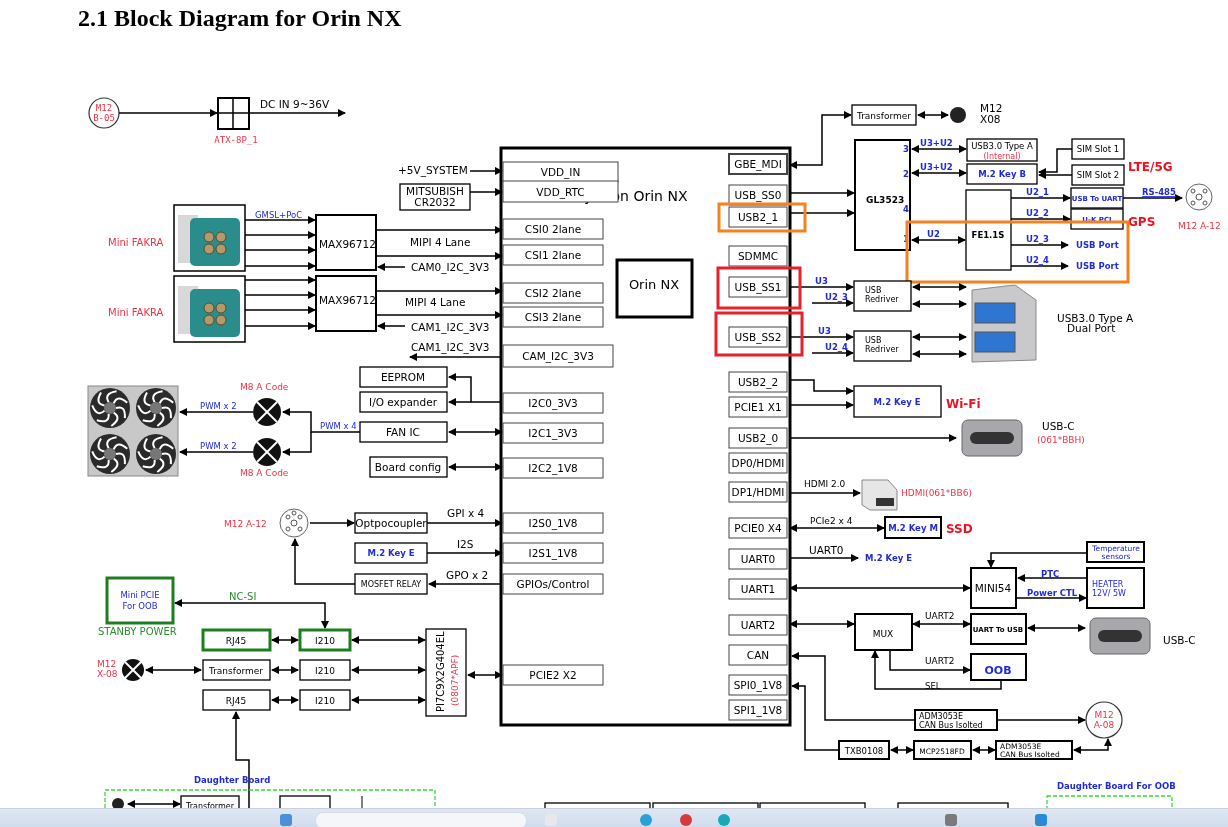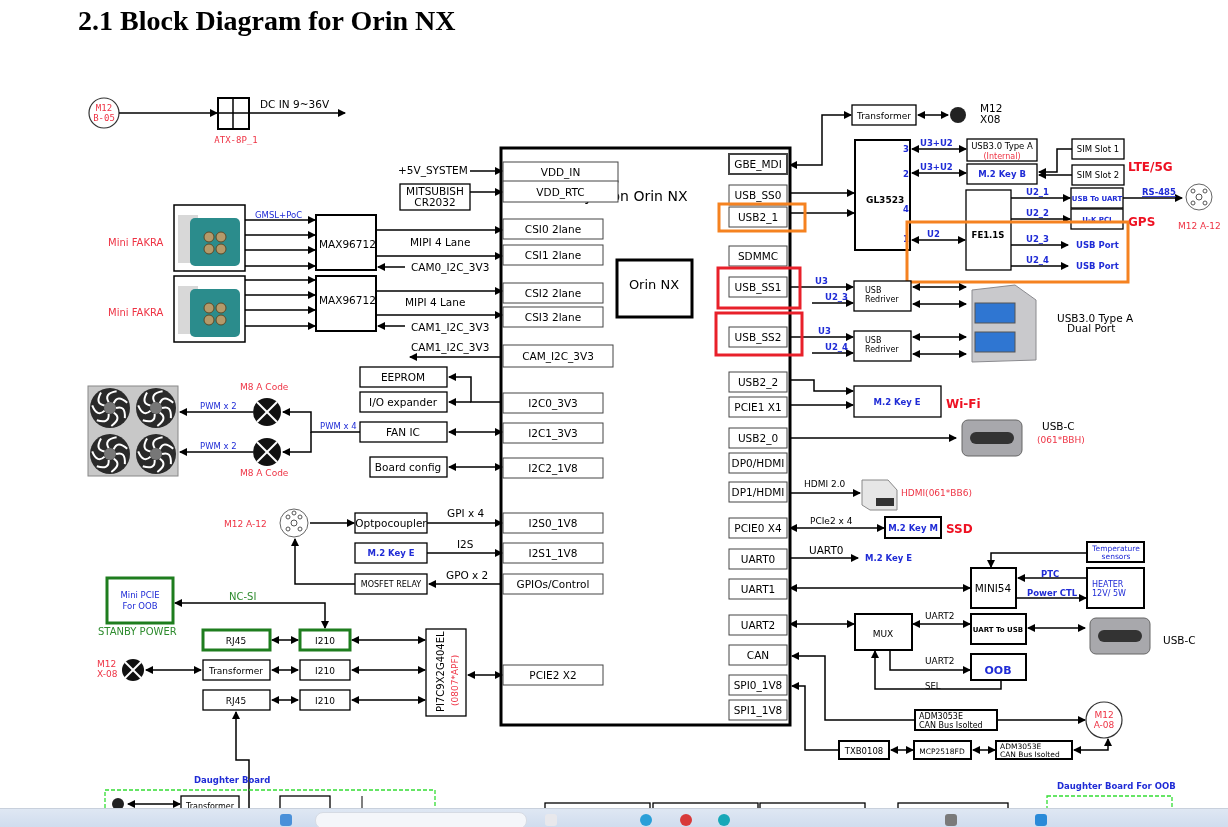--- a/index.html
+++ b/index.html
@@ -1,17 +1,17 @@
 <!DOCTYPE html>
 <html><head>
 <meta charset="utf-8">
 <style>
   html, body { margin:0; padding:0; }
   body { width:1228px; height:827px; overflow:hidden; background:#ffffff; position:relative; font-family:"DejaVu Sans", sans-serif; }
-  .title { position:absolute; left:78px; top:5px; font-family:"Liberation Serif", serif; font-weight:bold; font-size:28px; color:#000; }
+  .title { position:absolute; left:78px; top:5px; font-family:"Liberation Serif", serif; font-weight:bold; font-size:24px; color:#000; }
   svg#diagram { position:absolute; left:0; top:0; }
   .t { font-family:"DejaVu Sans", sans-serif; font-size:10.5px; fill:#000; }
   .tb { font-family:"DejaVu Sans", sans-serif; font-size:8.5px; font-weight:bold; fill:#1f2bd6; }
   .tr { font-family:"DejaVu Sans Mono", monospace; font-size:9px; fill:#ee3344; }
   .tg { font-family:"DejaVu Sans", sans-serif; font-size:10px; fill:#2e8b2e; }
   .big { font-size:14px; }
   .redb { font-family:"DejaVu Sans", sans-serif; font-weight:bold; font-size:12px; fill:#ee1122; }
   .box { fill:#fff; stroke:#000; stroke-width:1.3; }
   .boxt { fill:#fff; stroke:#000; stroke-width:2; }
   .pin { fill:#fff; stroke:#555; stroke-width:1; }

